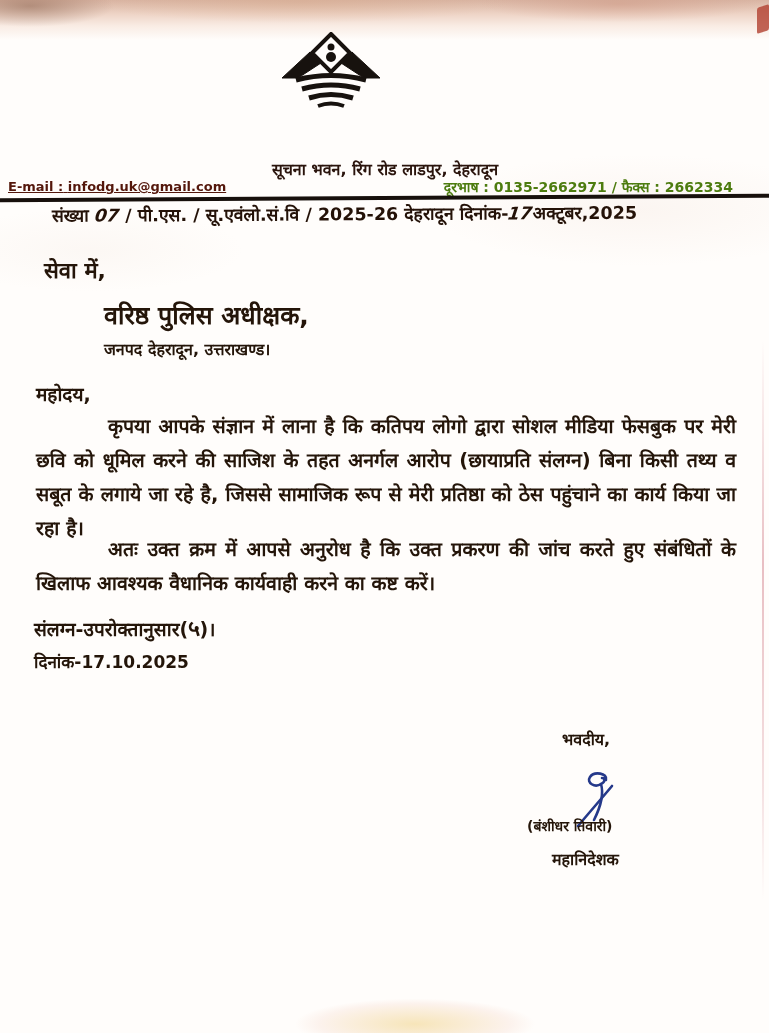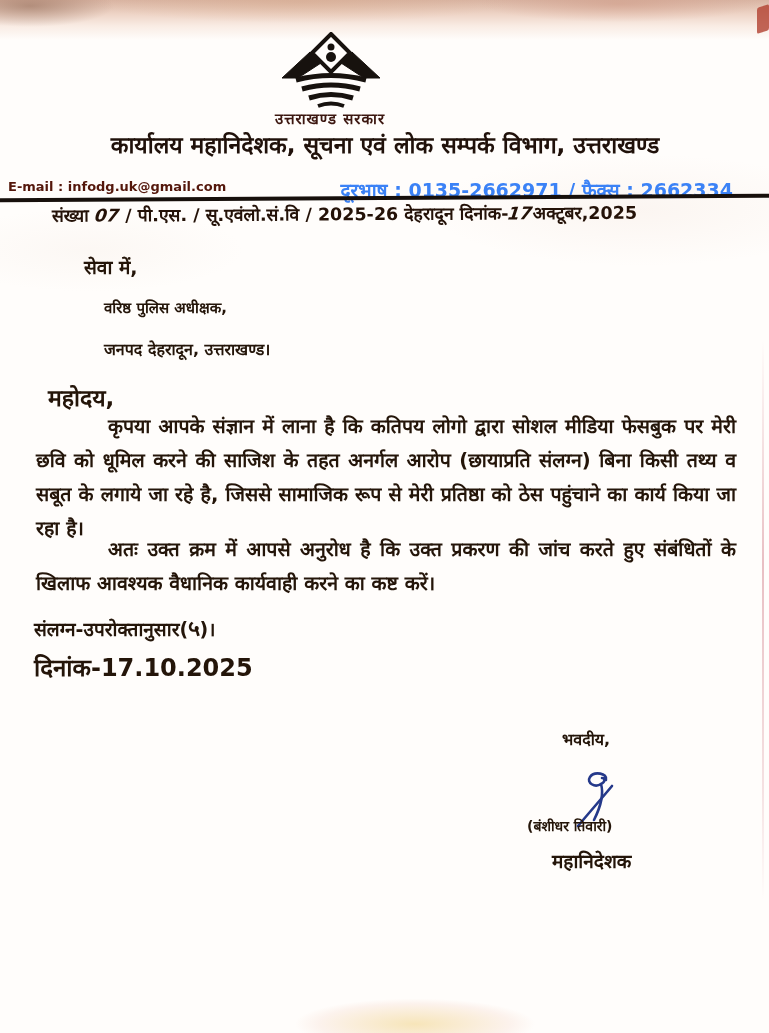--- a/index.html
+++ b/index.html
@@ -36,42 +36,42 @@
   }
   
   .emblem{position:absolute;left:276px;top:32px;width:110px;height:78px;}
   .govt-line{position:absolute;left:180px;top:108px;width:300px;text-align:center;
     font-size:15px;font-weight:bold;color:#3c1710;letter-spacing:1px;}
   .office-line{position:absolute;left:35px;top:128px;width:700px;text-align:center;
     font-size:23px;font-weight:bold;color:#20110a;}
   .address-line{position:absolute;left:35px;top:158px;width:700px;text-align:center;
     font-size:16px;font-weight:bold;color:#2a140c;}
   .email-row{position:absolute;left:8px;top:177px;width:753px;height:20px;font-size:13px;font-weight:bold;}
-  .email-left{position:absolute;left:0;top:2px;color:#54170b;}
-  .phone-right{position:absolute;right:28px;top:0;color:#3b82f6;font-size:19px;}
+  .email-left{position:absolute;left:0;top:2px;color:#54170b;text-decoration:underline;}
+  .phone-right{position:absolute;right:28px;top:0;color:#4d7c0f;font-size:14px;}
   .head-rule{position:absolute;left:0;top:196px;width:769px;height:4px;background:#17100c;transform:rotate(-0.35deg);}
   .ref-line{position:absolute;left:52px;top:201px;width:680px;font-size:17.5px;font-weight:bold;color:#241208;transform:rotate(-0.3deg);}
   .handwrit{font-style:italic;transform:skewX(-8deg);display:inline-block;font-weight:bold;}
   
   .txt{position:absolute;font-weight:bold;color:#241509;}
-  .to-label{left:44px;top:254px;font-size:19px;margin-left:40px;}
-  .recipient1{left:104px;top:297px;font-size:15px;}
+  .to-label{left:44px;top:254px;font-size:22px;}
+  .recipient1{left:104px;top:297px;font-size:25px;}
   .recipient2{left:104px;top:338px;font-size:16px;}
-  .salutation{left:48px;top:381px;font-size:23px;}
+  .salutation{left:36px;top:381px;font-size:19px;}
   .para{position:absolute;left:36px;width:700px;font-size:19.5px;font-weight:bold;
     color:#241509;line-height:34px;text-align:justify;}
   .para1{top:410px;text-indent:72px;}
   .para2{top:533px;text-indent:72px;}
   .enclosure{left:34px;top:612px;font-size:19px;}
   .enc-count{font-size:22px;display:inline-block;transform:rotate(-6deg);}
-  .date-line{left:34px;top:650px;font-size:24px;}
+  .date-line{left:34px;top:650px;font-size:17px;}
   .closing{left:562px;top:728px;font-size:16px;}
   .signature{position:absolute;left:568px;top:770px;width:70px;height:64px;}
   .sig-name{left:527px;top:816px;font-size:14px;}
-  .sig-title{left:552px;top:848px;font-size:19px;}
+  .sig-title{left:552px;top:848px;font-size:16px;}
   
   .grain{position:absolute;inset:0;pointer-events:none;
     background:
       radial-gradient(ellipse 300px 80px at 640px 210px, rgba(225,190,170,.12), rgba(255,255,255,0) 70%),
       radial-gradient(ellipse 220px 60px at 90px 250px, rgba(225,200,180,.10), rgba(255,255,255,0) 70%);
   }
 </style>
 </head>
 <body>
 
@@ -96,22 +96,21 @@
         <circle cx="55" cy="25" r="5" stroke="none"></circle>
 
         <path d="M20 48 Q55 39 90 48" fill="none" stroke-width="5"></path>
         <path d="M26 57 Q55 49 84 57" fill="none" stroke-width="5"></path>
         <path d="M33 66 Q55 59 77 66" fill="none" stroke-width="5"></path>
         <path d="M42 74 Q55 69 68 74" fill="none" stroke-width="4"></path>
       </g>
     </svg>
   </div>
 
-  <div class="govt-line">उत्तराखण्ड सरकार</div>
-  <div class="office-line">कार्यालय महानिदेशक, सूचना एवं लोक सम्पर्क विभाग, उत्तराखण्ड</div>
+  <div class="address-line">सूचना भवन, रिंग रोड लाडपुर, देहरादून</div>
 
   <div class="email-row">
     <span class="email-left"><span>E-mail :</span>
       <span>infodg.uk@gmail.com</span></span>
     <span class="phone-right">दूरभाष : 0135-2662971 / फैक्स : 2662334</span>
   </div>
 
   <div class="head-rule"></div>
 
   <div class="ref-line"><span>संख्या </span><span class="handwrit">07</span><span> / पी.एस. / सू.एवंलो.सं.वि / 2025-26 देहरादून दिनांक-</span><span class="handwrit">17</span><span>अक्टूबर,2025</span></div>

